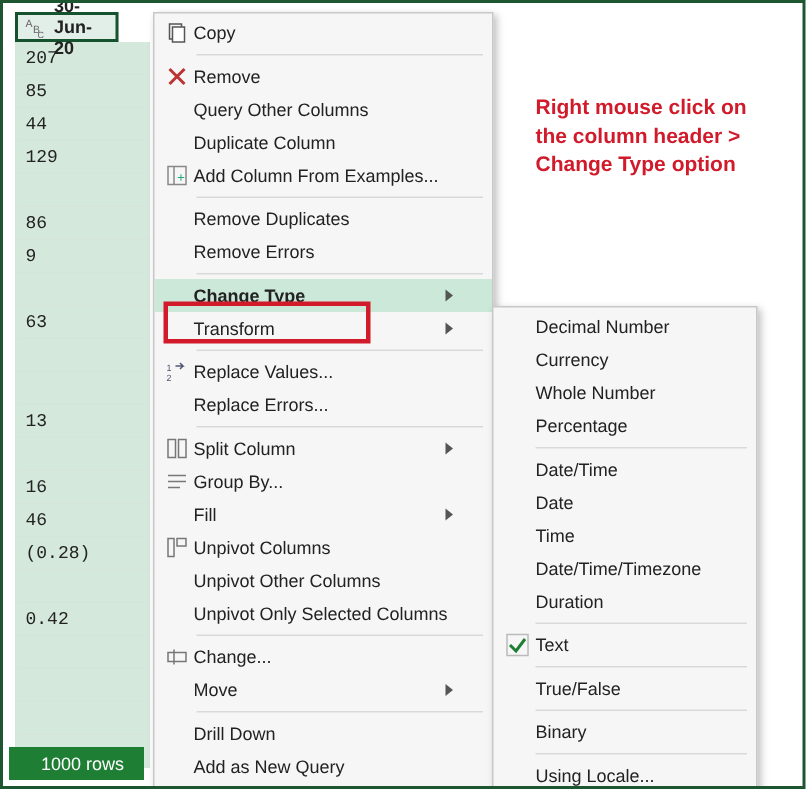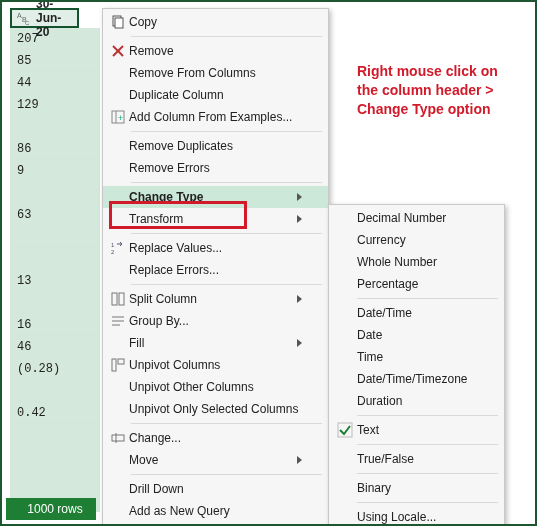--- a/index.html
+++ b/index.html
@@ -209,21 +209,21 @@
     <span class="menu-icon">
       <svg viewBox="0 0 16 16">
           <line x1="3" y1="3" x2="13" y2="13" stroke="#b33" stroke-width="2"></line>
           <line x1="13" y1="3" x2="3" y2="13" stroke="#b33" stroke-width="2"></line>
         </svg>
     </span>
     <span class="menu-label">Remove</span>
   </div>
   <div class="menu-item">
     <span class="menu-icon"></span>
-    <span class="menu-label">Remove From Columns</span>
+    <span class="menu-label">Query Other Columns</span>
   </div>
   <div class="menu-item">
     <span class="menu-icon"></span>
     <span class="menu-label">Duplicate Column</span>
   </div>
   <div class="menu-item">
     <span class="menu-icon">
       <svg viewBox="0 0 16 16">
           <rect x="2" y="2" width="12" height="12" fill="none" stroke="#888"></rect>
           <line x1="6" y1="2" x2="6" y2="14" stroke="#888"></line>

